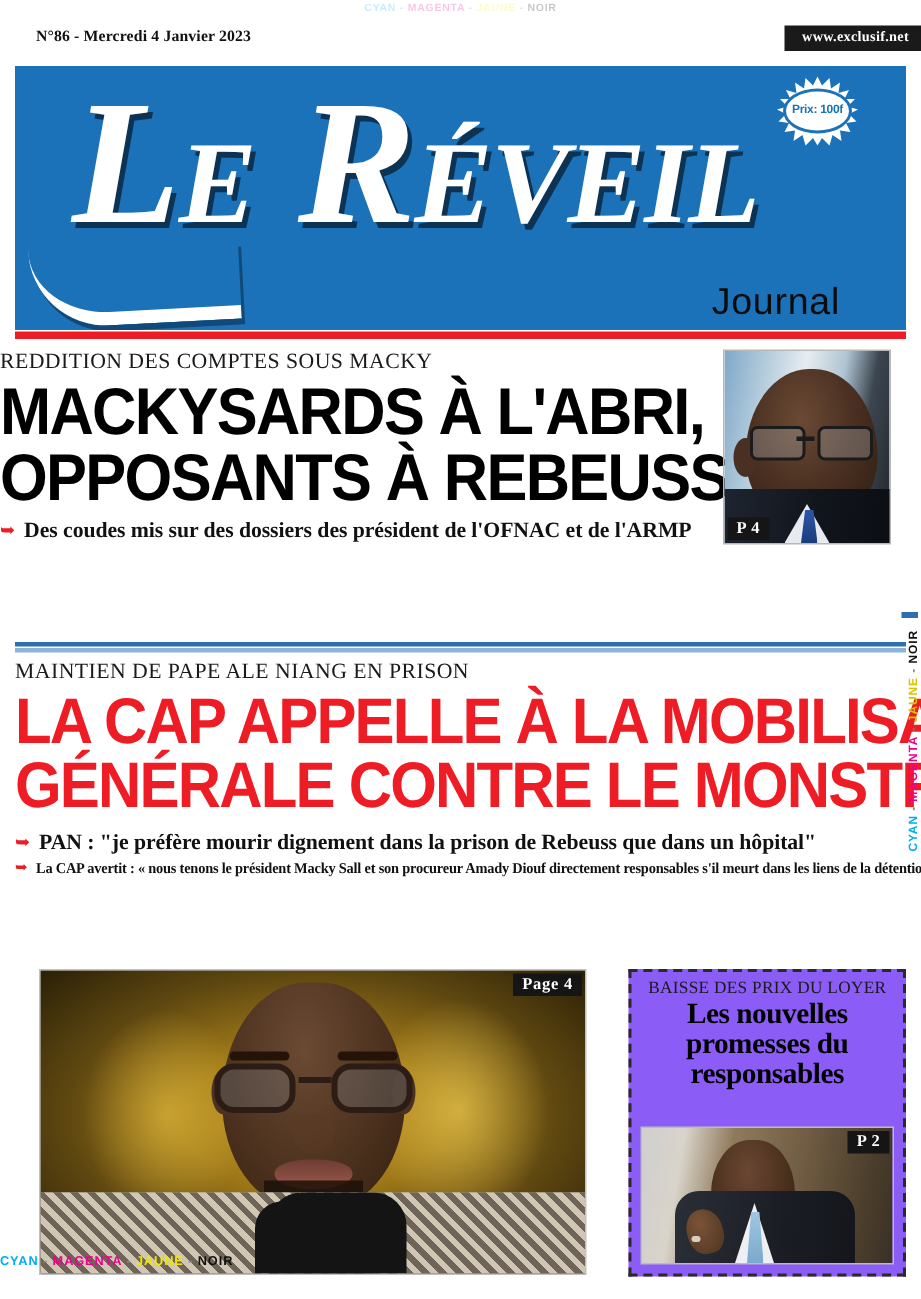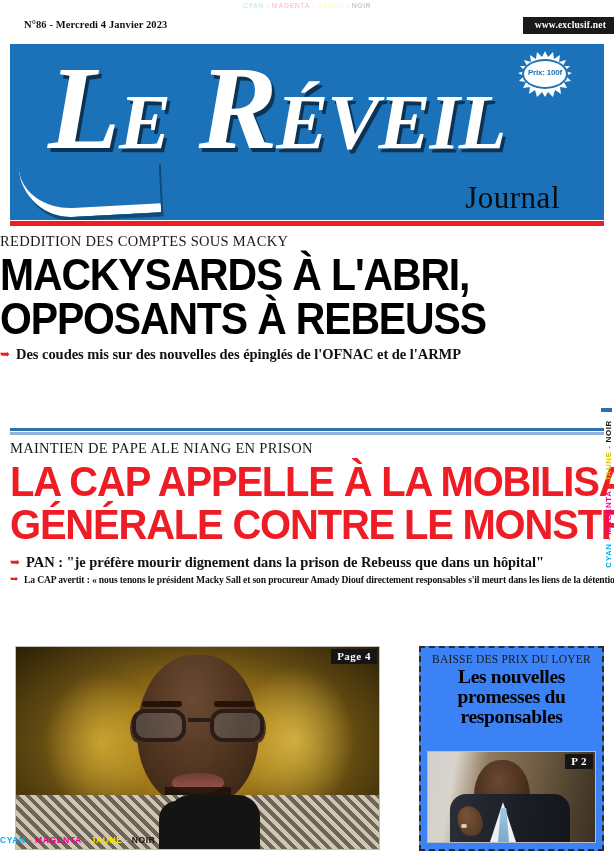--- a/index.html
+++ b/index.html
@@ -97,22 +97,22 @@
     border-bottom: 9px solid #ffffff;
     border-left: 0;
     border-radius: 0 0 0 80px;
     transform: rotate(-3deg);
     box-shadow: 2px 4px 0 rgba(0,0,0,.35);
   }
   .journal {
     position: absolute;
     right: 44px;
     bottom: 4px;
-    font-family: Liberation Serif, serif;
-    font-size: 31px;
+    font-family: Liberation Sans, sans-serif;
+    font-size: 25px;
     font-weight: 400;
     color: #0c0c0c;
     letter-spacing: .5px;
   }
 
   
   .price-badge {
     position: absolute;
     right: 28px;
     top: 6px;
@@ -236,32 +236,32 @@
     transform-origin: left center;
     margin-top: 3px;
     white-space: nowrap;
   }
   .head-red .l2 { display: block; margin-top: 1px; }
 
   
   .bottom { position: absolute; left: 10px; top: 646px; width: 594px; }
   .photo-main {
     position: absolute;
-    left: 5px; top: 0;
+    left: 16px; top: 0;
     width: 365px; height: 204px;
     border: 1px solid #c0c0c0;
     overflow: hidden;
   }
   .box-right {
     position: absolute;
     right: 0; top: 0;
     width: 185px; height: 205px;
     border: 2px dashed #2a2a2a;
     padding: 5px 6px;
-    background: #3b82f6;
+    background: #8b5cf6;
   }
   .box-kicker {
     font-family: "Liberation Serif", serif;
     font-size: 11.5px;
     color: #1a1a1a;
     letter-spacing: .2px;
     text-align: center;
     text-transform: uppercase;
   }
   .box-head {
@@ -449,24 +449,38 @@
 
 <div class="rule-red" style="top:221px;"></div>
 
 <div class="story1">
   <div class="kicker">REDDITION DES COMPTES SOUS MACKY</div>
   <div class="head-black">
     <span>MACKYSARDS À L'ABRI,</span>
     <span class="l2">OPPOSANTS À REBEUSS</span>
   </div>
 
+  <div class="photo1">
+    <div class="ph">
+      <div class="p1-bg"></div>
+      <div class="p1-head"></div>
+      <div class="p1-ear"></div>
+      <div class="p1-glass"></div>
+      <div class="p1-bridge"></div>
+      <div class="p1-mouth"></div>
+      <div class="p1-body"></div>
+      <div class="p1-shirt"></div>
+      <div class="p1-tie"></div>
+    </div>
+    <div class="pg-badge bl">P 4</div>
+  </div>
 
   <div class="bullet">
     <span class="arrow">➥</span>
-    <span class="bullet-txt">Des coudes mis sur des nouvelles des épinglés de l'OFNAC et de l'ARMP</span>
+    <span class="bullet-txt">Des coudes mis sur des dossiers des président de l'OFNAC et de l'ARMP</span>
   </div>
 </div>
 
 <div class="rule-blue-wrap" style="top:428px;">
   <div class="a"></div>
   <div class="b"></div>
 </div>
 
 <div class="story2">
   <div class="kicker">MAINTIEN DE PAPE ALE NIANG EN PRISON</div>

